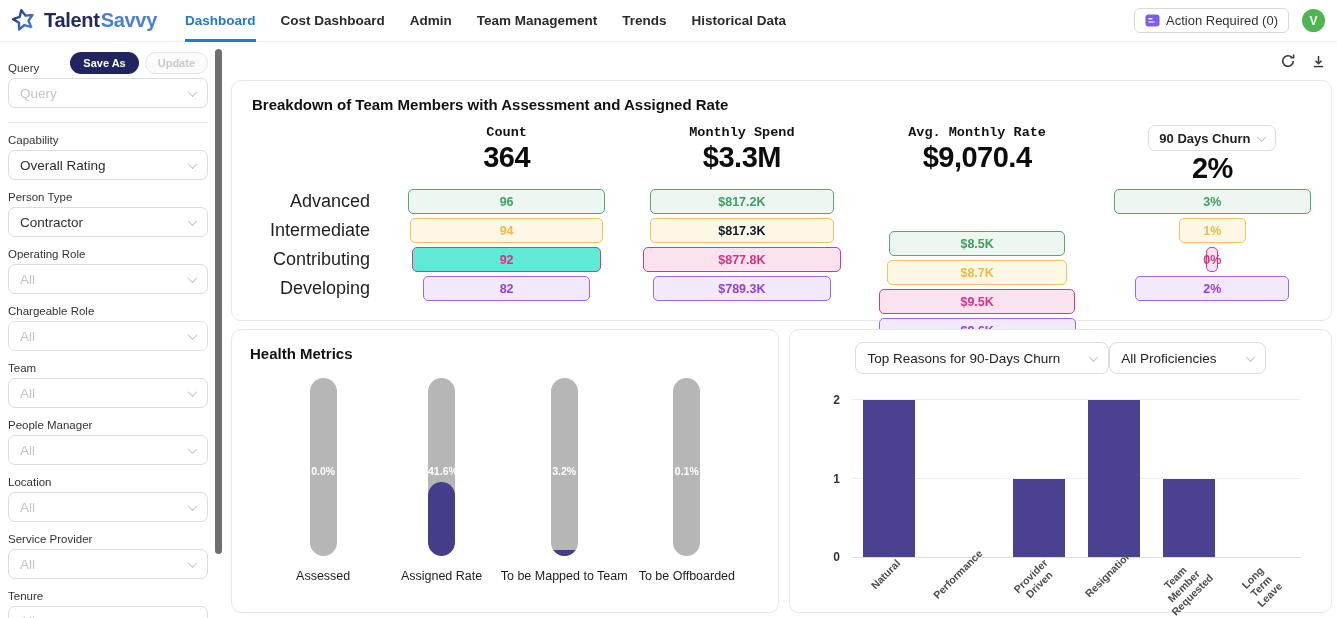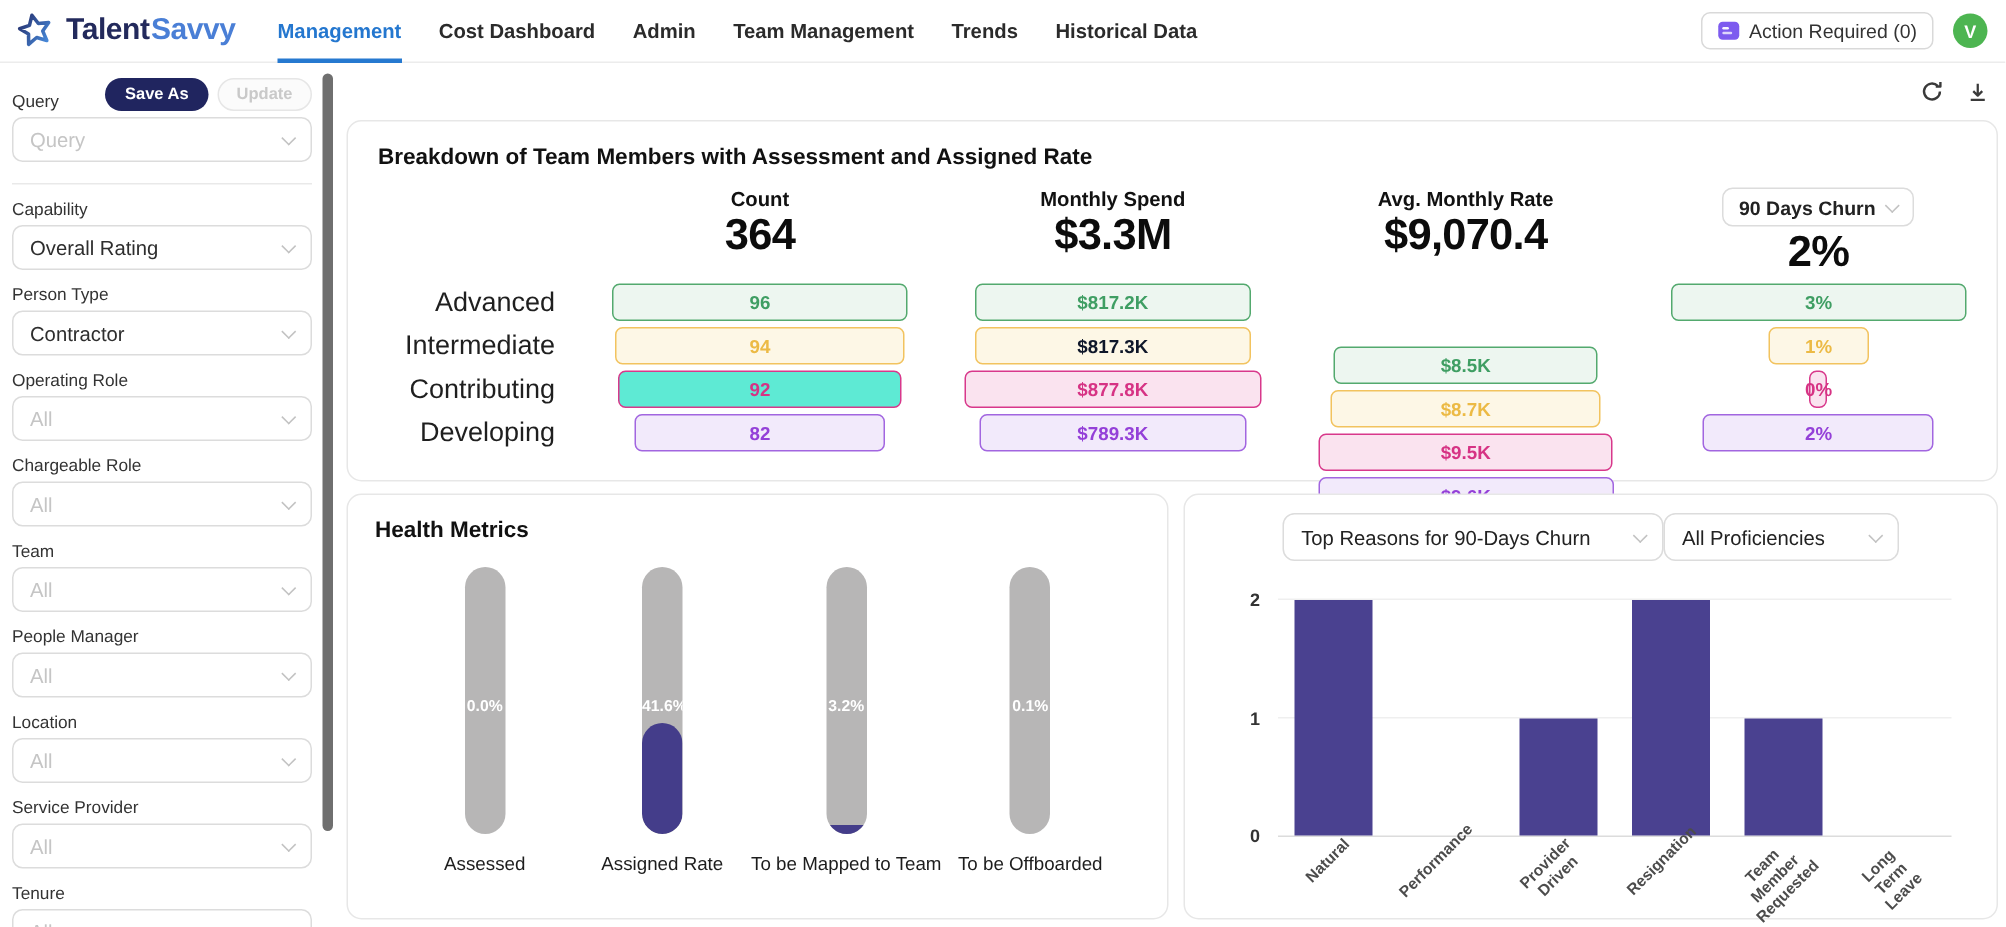--- a/index.html
+++ b/index.html
@@ -57,21 +57,21 @@
 
   
   .card { background:#fff; border:1px solid #e7e7e7; border-radius:10px; }
   .card-title { font-size:15px; font-weight:700; color:#111; }
 
   
   .breakdown-card { padding:15px 20px 14px; height:241px; }
   .bd-grid { display:grid; grid-template-columns:118px repeat(4,1fr); column-gap:38px; margin-top:12px; }
   .bd-col { display:flex; flex-direction:column; min-width:0; }
   .bd-head { height:62px; display:flex; flex-direction:column; align-items:center; gap:3px; }
-  .bd-h { font-size:13.5px; font-weight:700; color:#111; }
+  .bd-h { font-size:13.5px; font-weight:700; color:#111;font-family:Liberation Mono, monospace; }
   .bd-total { font-size:29px; font-weight:700; color:#0c0c0c; letter-spacing:-.5px; line-height:1; }
   .bd-rowlabel { height:25px; line-height:25px; margin:2px 0; text-align:right; font-size:18px; color:#1f1f1f; }
   .bd-bar { height:25px; margin:2px auto; border:1.5px solid; border-radius:5px; display:flex;
     align-items:center; justify-content:center; font-size:12.5px; font-weight:700;
     white-space:nowrap; overflow:visible; min-width:10px; }
   .select.pill.small { height:26px; border-radius:7px; padding:0 10px; font-size:13px; font-weight:700; color:#222; }
 
   
   .bottom-row { display:flex; gap:10px; margin-top:8px; height:284px; }
   .health-card { width:548px; flex:none; padding:15px 18px; }
@@ -113,21 +113,21 @@
             <stop offset="1" stop-color="#4a90e2"></stop>
       </linearGradient>
         </defs>
       <path d="M12 2.6l2.7 5.6 6.1.7-4.5 4.2 1.2 6-5.5-3-5.5 3 1.2-6L3.2 8.9l6.1-.7z" fill="#fff" stroke="url(#sg)" stroke-width="2.1" stroke-linejoin="round"></path>
     </svg>
     <span>
       <span class="brand-left">Talent</span><span class="brand-right">Savvy</span>
     </span>
   </div>
   <nav class="nav" id="nav">
-      <div class="nav-item active">Management</div>
+      <div class="nav-item active">Dashboard</div>
       <div class="nav-item">Cost Dashboard</div>
       <div class="nav-item">Admin</div>
       <div class="nav-item">Team Management</div>
       <div class="nav-item">Trends</div>
       <div class="nav-item">Historical Data</div>
     </nav>
   <div class="spacer"></div>
   <button class="action-btn">
     <svg width="15" height="15" viewBox="0 0 15 15">
       <rect x="0.5" y="1.5" width="14" height="12" rx="3" fill="#7d5bef"></rect>

